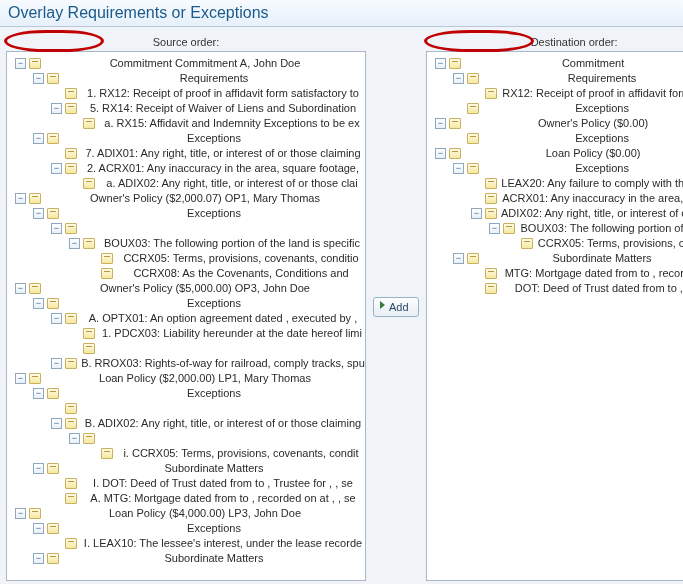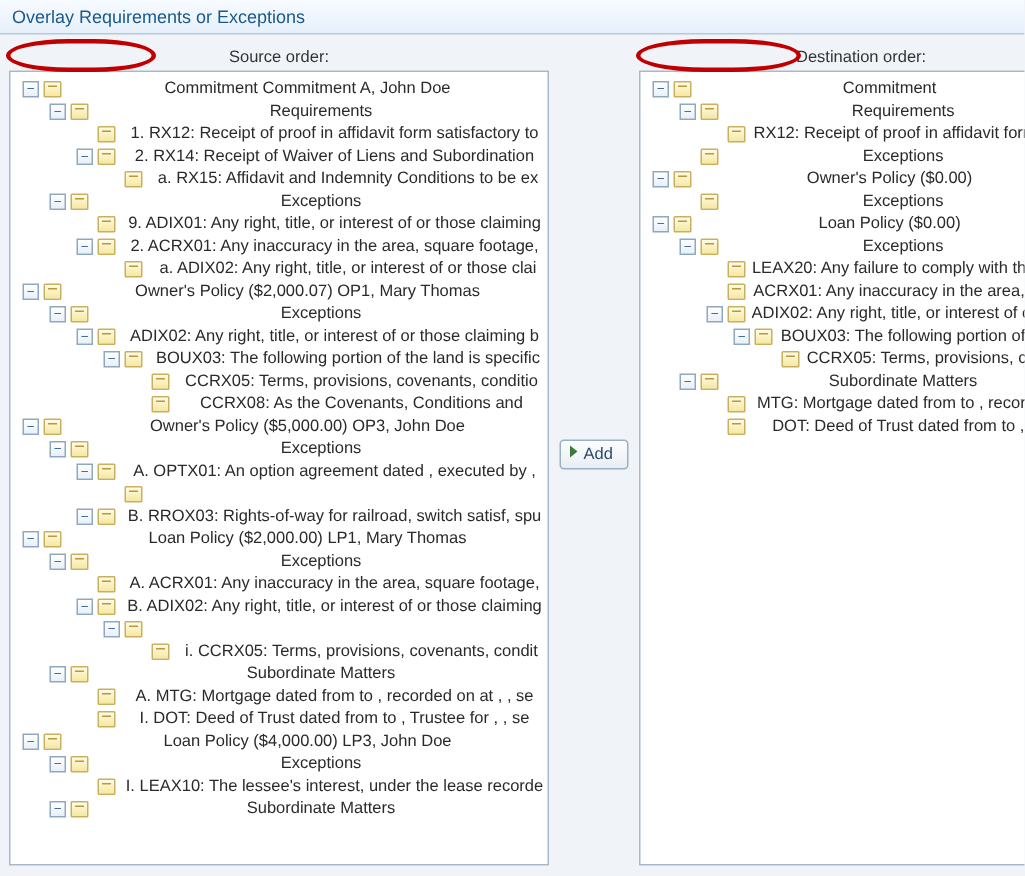--- a/index.html
+++ b/index.html
@@ -9,21 +9,21 @@
     background: #f0f4f8;
     width: 683px;
     height: 584px;
     overflow: hidden;
   }
   .titlebar {
     background: linear-gradient(#f7fbff, #e6f0fa);
     border-bottom: 1px solid #b8c8d8;
     padding: 4px 8px;
     color: #1a5a8a;
-    font-size: 12px;
+    font-size: 16px;
   }
   .content {
     display: flex;
     height: calc(100% - 24px);
     padding: 6px;
     gap: 6px;
   }
   .panel {
     display: flex;
     flex-direction: column;
@@ -148,39 +148,39 @@
           <div class="node">
             <span class="ind" style="width: 44px;"></span>
             <span class="exp-empty"></span>
             <span class="ico"></span>
             <span class="lbl">1.  RX12:  Receipt of proof in affidavit form satisfactory to</span>
           </div>
           <div class="node">
             <span class="ind" style="width: 44px;"></span>
             <span class="exp">−</span>
             <span class="ico"></span>
-            <span class="lbl">2.  RX14:  Receipt of Waiver of Liens and Subordination</span>
-          </div>
-          <div class="node">
-            <span class="ind" style="width: 62px;"></span>
-            <span class="exp-empty"></span>
-            <span class="ico"></span>
-            <span class="lbl">a.  RX15:  Affidavit and Indemnity Conditions to be ex</span>
-          </div>
-          <div class="node">
-            <span class="ind" style="width: 26px;"></span>
-            <span class="exp">−</span>
-            <span class="ico"></span>
-            <span class="lbl">Exceptions</span>
-          </div>
-          <div class="node">
-            <span class="ind" style="width: 44px;"></span>
-            <span class="exp-empty"></span>
-            <span class="ico"></span>
-            <span class="lbl">9.  ADIX01:  Any right, title, or interest of  or those claiming</span>
+            <span class="lbl">5.  RX14:  Receipt of Waiver of Liens and Subordination</span>
+          </div>
+          <div class="node">
+            <span class="ind" style="width: 62px;"></span>
+            <span class="exp-empty"></span>
+            <span class="ico"></span>
+            <span class="lbl">a.  RX15:  Affidavit and Indemnity Exceptions to be ex</span>
+          </div>
+          <div class="node">
+            <span class="ind" style="width: 26px;"></span>
+            <span class="exp">−</span>
+            <span class="ico"></span>
+            <span class="lbl">Exceptions</span>
+          </div>
+          <div class="node">
+            <span class="ind" style="width: 44px;"></span>
+            <span class="exp-empty"></span>
+            <span class="ico"></span>
+            <span class="lbl">7.  ADIX01:  Any right, title, or interest of  or those claiming</span>
           </div>
           <div class="node">
             <span class="ind" style="width: 44px;"></span>
             <span class="exp">−</span>
             <span class="ico"></span>
             <span class="lbl">2.  ACRX01:  Any inaccuracy in the area, square footage,</span>
           </div>
           <div class="node">
             <span class="ind" style="width: 62px;"></span>
             <span class="exp-empty"></span>
@@ -196,21 +196,20 @@
           <div class="node">
             <span class="ind" style="width: 26px;"></span>
             <span class="exp">−</span>
             <span class="ico"></span>
             <span class="lbl">Exceptions</span>
           </div>
           <div class="node">
             <span class="ind" style="width: 44px;"></span>
             <span class="exp">−</span>
             <span class="ico"></span>
-            <span class="lbl">ADIX02:  Any right, title, or interest of  or those claiming b</span>
           </div>
           <div class="node">
             <span class="ind" style="width: 62px;"></span>
             <span class="exp">−</span>
             <span class="ico"></span>
             <span class="lbl">BOUX03:  The following portion of the land is specific</span>
           </div>
           <div class="node">
             <span class="ind" style="width: 80px;"></span>
             <span class="exp-empty"></span>
@@ -238,44 +237,49 @@
           <div class="node">
             <span class="ind" style="width: 44px;"></span>
             <span class="exp">−</span>
             <span class="ico"></span>
             <span class="lbl">A.  OPTX01:  An option agreement dated , executed by ,</span>
           </div>
           <div class="node">
             <span class="ind" style="width: 62px;"></span>
             <span class="exp-empty"></span>
             <span class="ico"></span>
-          </div>
-          <div class="node">
-            <span class="ind" style="width: 44px;"></span>
-            <span class="exp">−</span>
-            <span class="ico"></span>
-            <span class="lbl">B.  RROX03:  Rights-of-way for railroad, switch satisf, spu</span>
+            <span class="lbl">1.  PDCX03:  Liability hereunder at the date hereof limi</span>
+          </div>
+          <div class="node">
+            <span class="ind" style="width: 62px;"></span>
+            <span class="exp-empty"></span>
+            <span class="ico"></span>
+          </div>
+          <div class="node">
+            <span class="ind" style="width: 44px;"></span>
+            <span class="exp">−</span>
+            <span class="ico"></span>
+            <span class="lbl">B.  RROX03:  Rights-of-way for railroad, comply tracks, spu</span>
           </div>
           <div class="node">
             <span class="ind" style="width: 8px;"></span>
             <span class="exp">−</span>
             <span class="ico"></span>
             <span class="lbl">Loan Policy ($2,000.00) LP1, Mary Thomas</span>
           </div>
           <div class="node">
             <span class="ind" style="width: 26px;"></span>
             <span class="exp">−</span>
             <span class="ico"></span>
             <span class="lbl">Exceptions</span>
           </div>
           <div class="node">
             <span class="ind" style="width: 44px;"></span>
             <span class="exp-empty"></span>
             <span class="ico"></span>
-            <span class="lbl">A.  ACRX01:  Any inaccuracy in the area, square footage,</span>
           </div>
           <div class="node">
             <span class="ind" style="width: 44px;"></span>
             <span class="exp">−</span>
             <span class="ico"></span>
             <span class="lbl">B.  ADIX02:  Any right, title, or interest of  or those claiming</span>
           </div>
           <div class="node">
             <span class="ind" style="width: 62px;"></span>
             <span class="exp">−</span>
@@ -290,27 +294,27 @@
           <div class="node">
             <span class="ind" style="width: 26px;"></span>
             <span class="exp">−</span>
             <span class="ico"></span>
             <span class="lbl">Subordinate Matters</span>
           </div>
           <div class="node">
             <span class="ind" style="width: 44px;"></span>
             <span class="exp-empty"></span>
             <span class="ico"></span>
+            <span class="lbl">I.  DOT:  Deed of Trust dated from  to , Trustee for , , se</span>
+          </div>
+          <div class="node">
+            <span class="ind" style="width: 44px;"></span>
+            <span class="exp-empty"></span>
+            <span class="ico"></span>
             <span class="lbl">A.  MTG:  Mortgage dated from  to , recorded  on   at  , , se</span>
-          </div>
-          <div class="node">
-            <span class="ind" style="width: 44px;"></span>
-            <span class="exp-empty"></span>
-            <span class="ico"></span>
-            <span class="lbl">I.  DOT:  Deed of Trust dated from  to , Trustee for , , se</span>
           </div>
           <div class="node">
             <span class="ind" style="width: 8px;"></span>
             <span class="exp">−</span>
             <span class="ico"></span>
             <span class="lbl">Loan Policy ($4,000.00) LP3, John Doe</span>
           </div>
           <div class="node">
             <span class="ind" style="width: 26px;"></span>
             <span class="exp">−</span>

